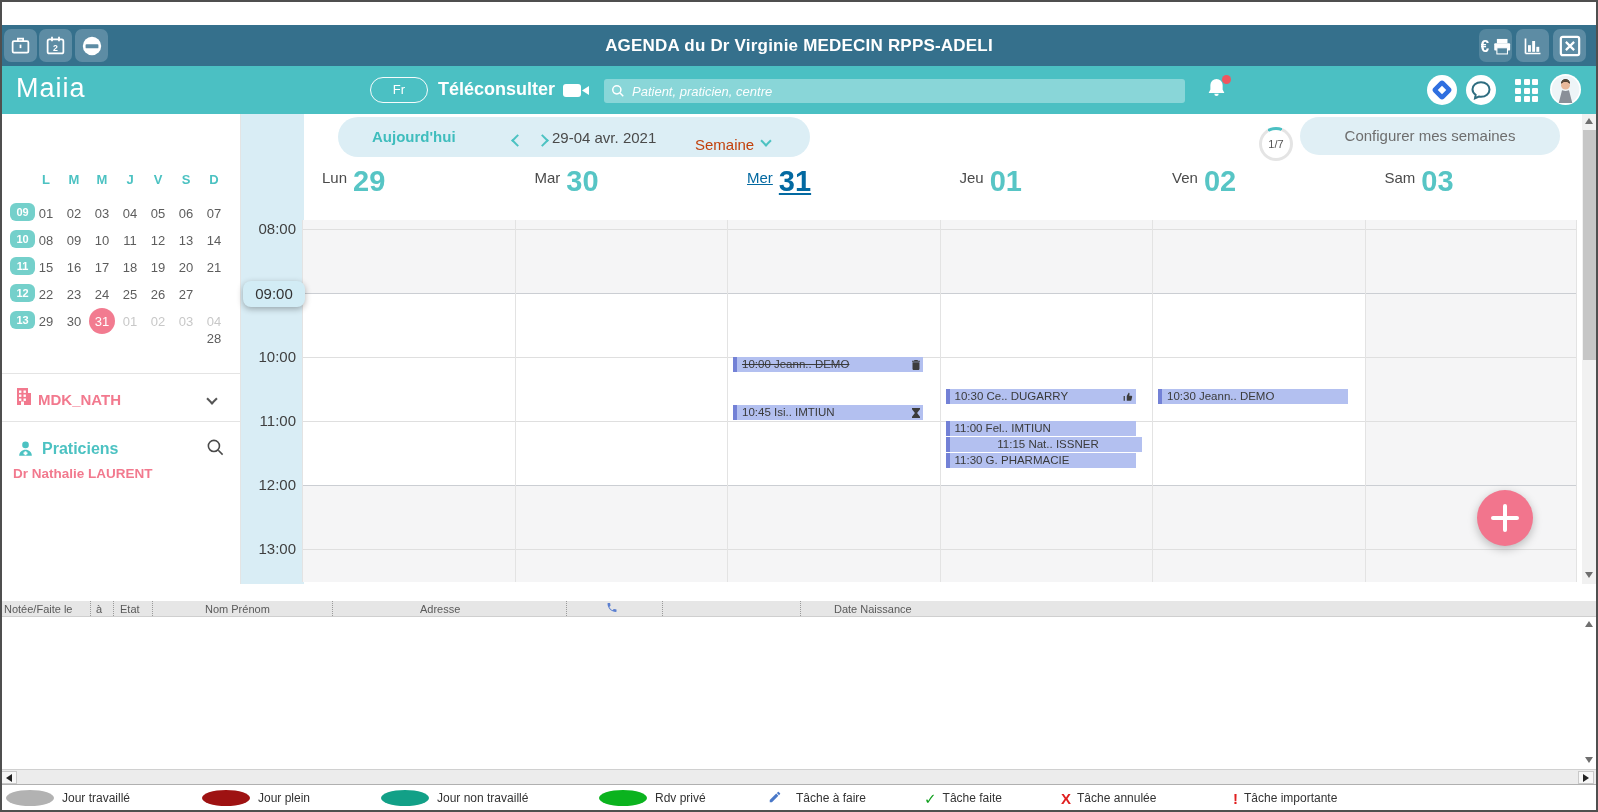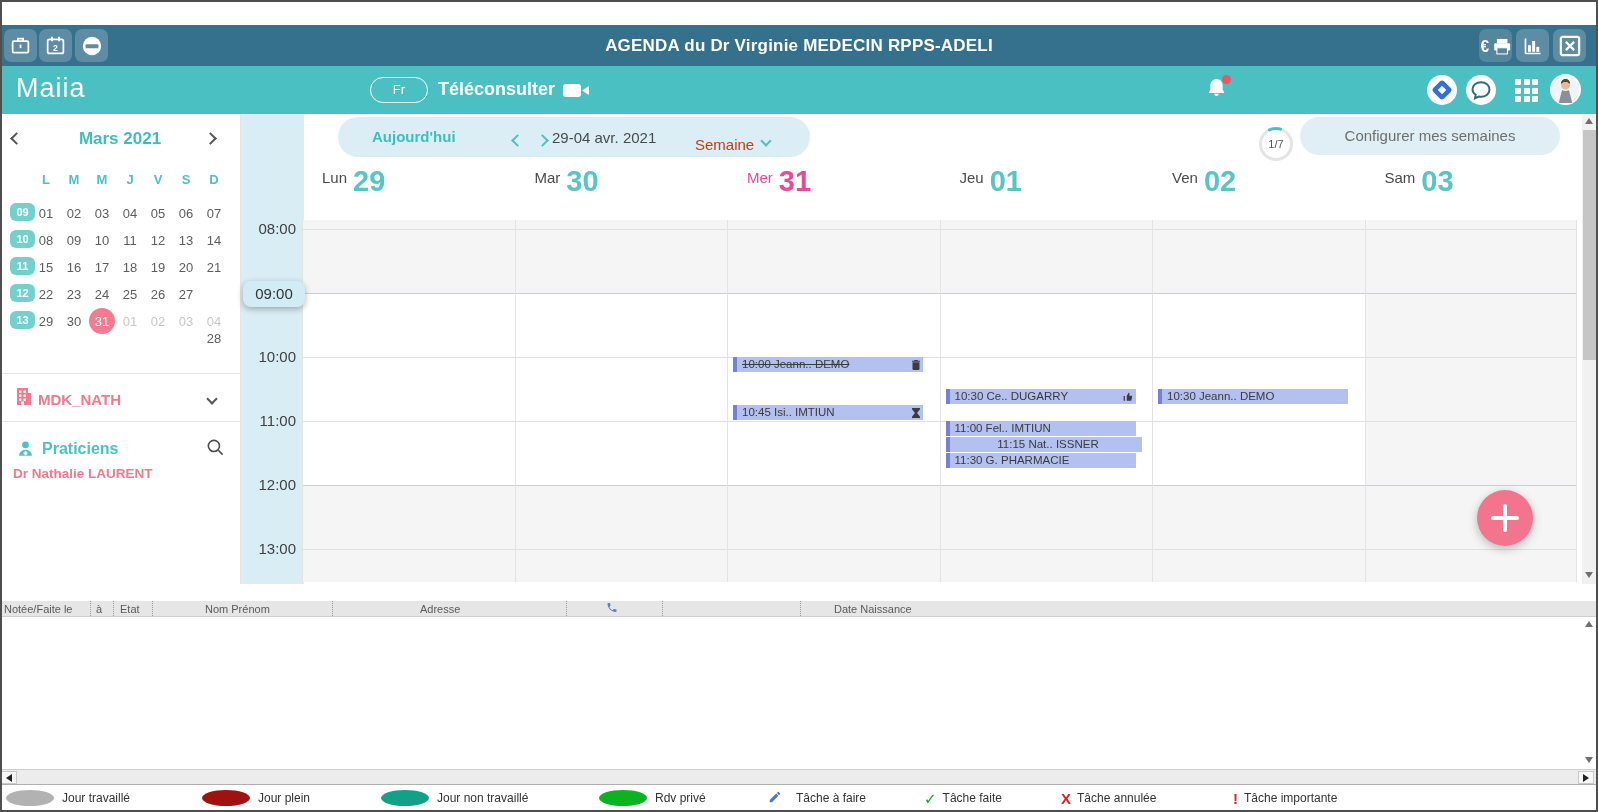--- a/index.html
+++ b/index.html
@@ -93,21 +93,21 @@
     background:conic-gradient(from -30deg,#4bc0c3 0 51deg,#e4e4e4 51deg 360deg);}
   .progress .inner{position:absolute;left:3px;top:3px;width:28px;height:28px;border-radius:50%;background:#fff;
     text-align:center;line-height:28px;font-size:11px;color:#555;}
   .config-pill{position:absolute;left:1300px;top:3px;width:260px;height:38px;background:#e0eff5;border-radius:19px;
     text-align:center;line-height:38px;color:#6e6e6e;font-size:15px;cursor:pointer;}
 
   
   .day-head{position:absolute;top:51px;height:55px;cursor:pointer;}
   .day-head .dn{font-size:15px;color:#4a4a4a;vertical-align:8px;}
   .day-head .dd{font-size:29px;font-weight:bold;color:#57c5c5;margin-left:6px;}
-  .day-head.current .dn,.day-head.current .dd{color:#ec4899;}
+  .day-head.current .dn,.day-head.current .dd{color:#0369a1;text-decoration:underline;}
 
   
   .grid{position:absolute;left:302px;top:106px;width:1275px;height:362px;background:#fff;}
   .band{position:absolute;background:#f5f5f6;}
   .hline{position:absolute;left:0;width:1275px;height:1px;background:#dfdfdf;}
   .hline.strong{background:#cbced3;}
   .vline{position:absolute;top:0;width:1px;height:362px;background:#e3e3e3;}
   .time-lbl{position:absolute;left:236px;width:60px;text-align:right;font-size:15px;color:#3f3f3f;}
   .time-bubble{position:absolute;left:243px;top:167px;width:62px;height:26px;background:#d2ecf5;border-radius:8px;
     box-shadow:0 2px 6px rgba(0,0,0,.3);text-align:center;line-height:26px;font-size:15px;color:#333;z-index:5;}
@@ -204,20 +204,27 @@
   <div class="maiia">
     <span class="logo">Maiia</span>
     <div class="fr-pill">Fr</div>
     <span class="tele">Téléconsulter</span>
     <span class="cam">
       <svg width="27" height="15" viewBox="0 0 27 15">
           <rect x="0" y="1" width="18" height="13" rx="3" fill="#fff"></rect>
           <path d="M19 7.5L26 3v9z" fill="#fff"></path>
         </svg>
     </span>
+    <div class="search">
+      <svg width="14" height="14" viewBox="0 0 24 24" fill="none" stroke="#fff" stroke-width="2.6">
+          <circle cx="10" cy="10" r="7"></circle>
+          <path d="M15.5 15.5L21 21"></path>
+        </svg>
+      <input type="text" placeholder="Patient, praticien, centre" style="">
+    </div>
     <div class="bell">
       <svg width="21" height="23" viewBox="0 0 24 26">
           <path fill="#fff" d="M12 2a7 7 0 0 0-7 7v5l-2 4h18l-2-4V9a7 7 0 0 0-7-7z"></path>
           <path fill="#fff" d="M9.5 19a2.5 2.5 0 0 0 5 0z"></path>
         </svg>
       <span class="dot"></span>
     </div>
     <div class="hd-circle" style="left:1427px;">
       <svg width="30" height="30" viewBox="0 0 24 24">
           <circle cx="12" cy="12" r="12" fill="#fff"></circle>
@@ -251,25 +258,20 @@
           <path d="M11.4 10.2c0-2.6 2-4.7 4.6-4.7s4.6 2.1 4.6 4.7c0 0-1.5-2.1-4.6-2.1s-4.6 2.1-4.6 2.1z" fill="#55varying453a"></path>
           <path d="M11.4 10.2c0-2.6 2-4.7 4.6-4.7s4.6 2.1 4.6 4.7c0 0-1.5-2.1-4.6-2.1s-4.6 2.1-4.6 2.1z" fill="#5a4a3a"></path>
         </svg>
     </div>
   </div>
 
   <div class="main">
     <div class="gutter"></div>
 
     <div class="sidebar">
-      <div class="mc-head">
-        <div class="mc-nav" style="left:12px;"><span class="chev left" style="border-color:#555;"></span></div>
-        <div class="mc-title">Mars 2021</div>
-        <div class="mc-nav" style="left:206px;"><span class="chev right" style="border-color:#555;"></span></div>
-      </div>
       <div class="mc-letters" id="mc-letters">
           <span>L</span>
           <span>M</span>
           <span>M</span>
           <span>J</span>
           <span>V</span>
           <span>S</span>
           <span>D</span>
         </div>
       <div id="mc-weeks">

